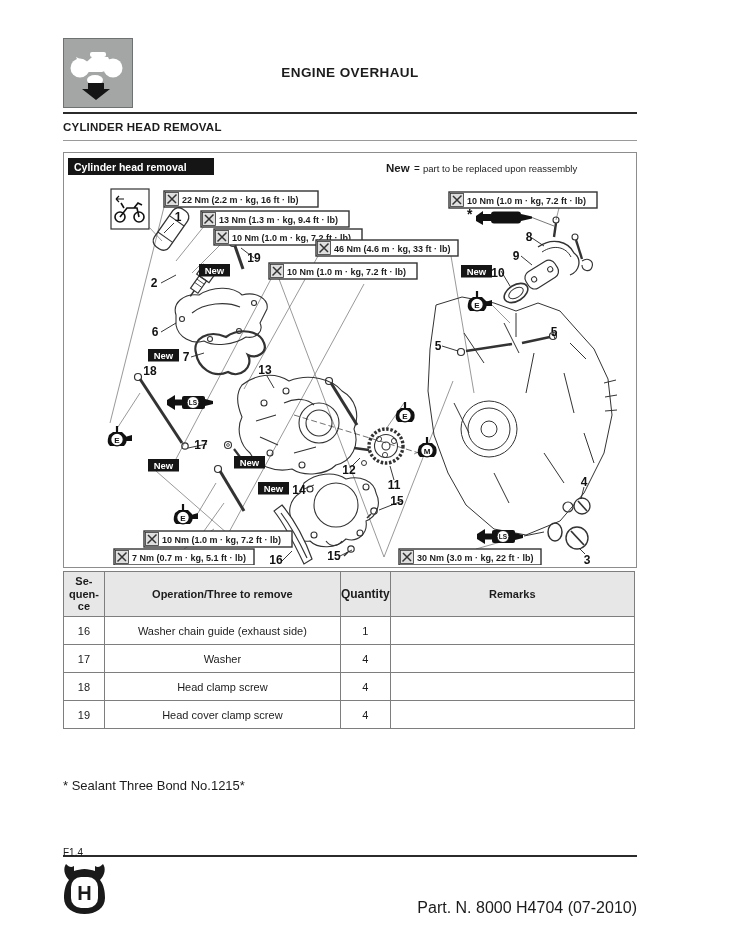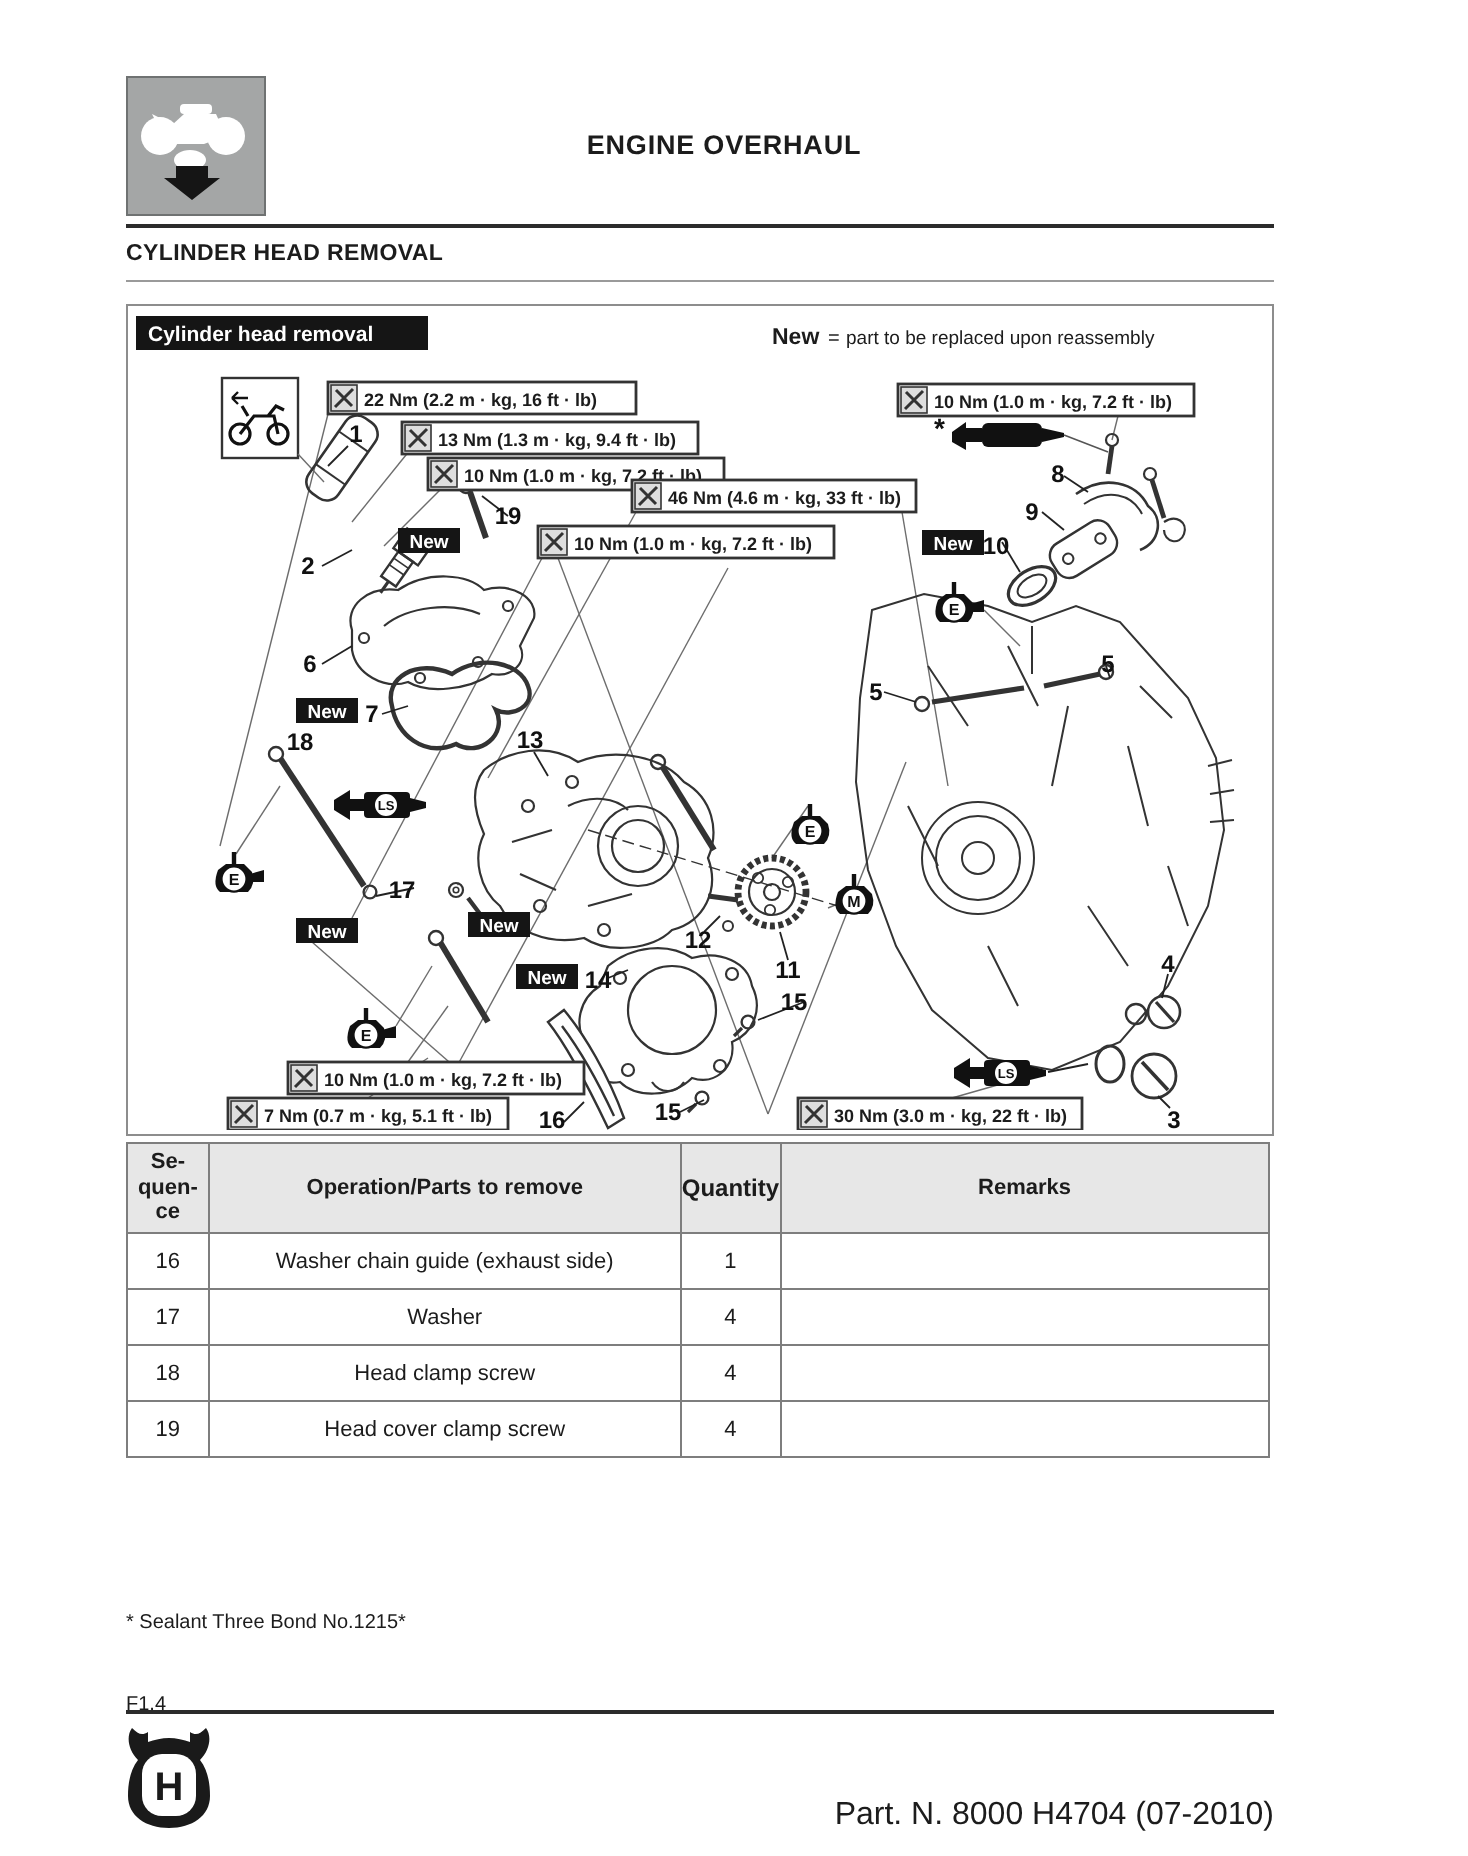--- a/index.html
+++ b/index.html
@@ -2,37 +2,37 @@
 <html><head>
 <meta charset="utf-8">
 <style>
   html,body{margin:0;padding:0;background:#e9e9e9;}
   .page{position:relative;width:734px;height:928px;background:#ffffff;margin:0 auto;
         font-family:"Liberation Sans", sans-serif;color:#1c1c1c;overflow:hidden;}
   .abs{position:absolute;}
 
   
   .logo-box{left:63px;top:38px;width:68px;height:68px;background:#a4a6a6;border:1px solid #6f7272;}
-  .page-title{left:75px;top:65px;width:574px;text-align:center;font-size:13.5px;font-weight:bold;letter-spacing:.4px;}
+  .page-title{left:63px;top:65px;width:574px;text-align:center;font-size:13.5px;font-weight:bold;letter-spacing:.4px;}
   .rule-dark{left:63px;width:574px;height:2px;background:#2b2b2b;}
   .rule-light{left:63px;width:574px;height:1px;background:#9a9a9a;}
   .section-title{left:63px;top:121px;font-size:11.5px;font-weight:bold;letter-spacing:.2px;}
 
   
   .figure-frame{left:63px;top:152px;width:572px;height:414px;border:1px solid #8d8d8d;background:#fff;}
 
   
   .parts-table{left:63px;top:571px;width:572px;border-collapse:collapse;font-size:11px;}
   .parts-table th,.parts-table td{border:1px solid #7e7e7e;text-align:center;vertical-align:middle;padding:2px 0;}
   .parts-table th{background:#e7e7e7;font-weight:bold;height:40px;}
   .th-seq{white-space:pre-line;line-height:1.15;}
   .parts-table td{height:23px;}
   .remarks-cell{line-height:1.4;padding:6px 30px;}
 
-  .footnote{left:63px;top:778px;font-size:10px;margin-top:28px;}
+  .footnote{left:63px;top:778px;font-size:13px;}
 
   
   .footer-rule{left:63px;top:855px;width:574px;height:2px;background:#2b2b2b;}
   .footer-center{left:63px;top:847px;width:574px;text-align:left;font-size:10px;}
   .footer-right{left:63px;top:899px;width:574px;text-align:right;font-size:16px;}
 </style>
 </head>
 <body>
 
 <div class="page">
@@ -441,21 +441,21 @@
         <col style="width:41px">
         <col style="width:238px">
         <col style="width:46px">
         <col style="width:247px">
       </colgroup>
     <thead>
       <tr>
         <th class="th-seq">Se-
 quen-
 ce</th>
-        <th>Operation/Parts to remove</th>
+        <th>Operation/Three to remove</th>
         <th style="font-size:12px">Quantity</th>
         <th>Remarks</th>
       </tr>
     </thead>
     <tbody>
       <tr>
         <td>16</td>
         <td>Washer chain guide (exhaust side)</td>
         <td>1</td>
         <td></td>

